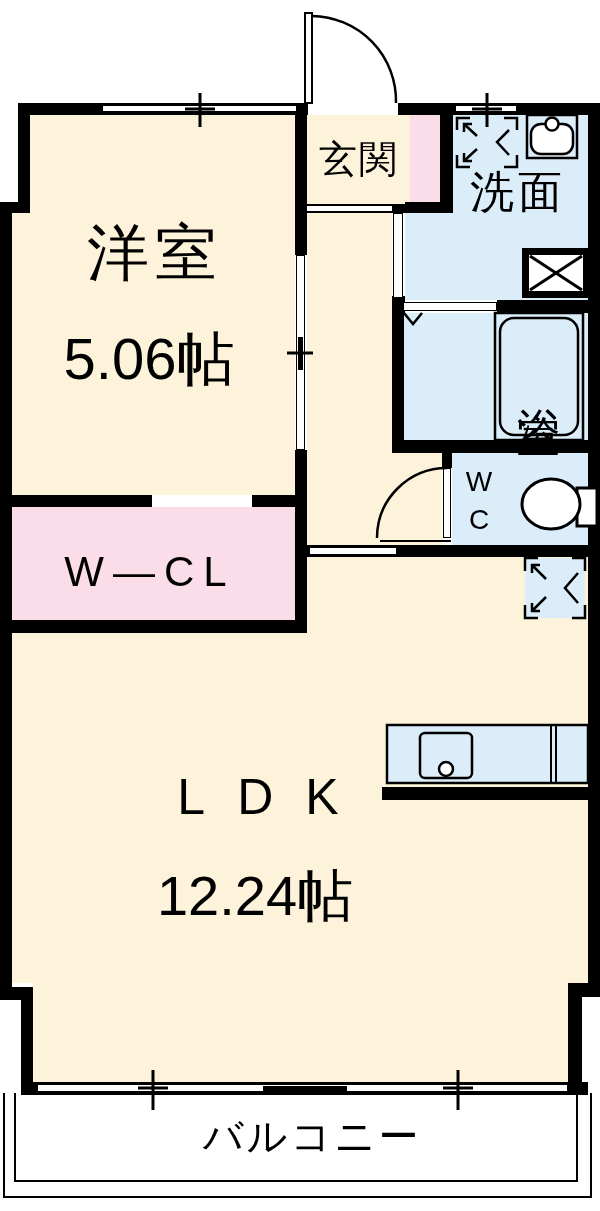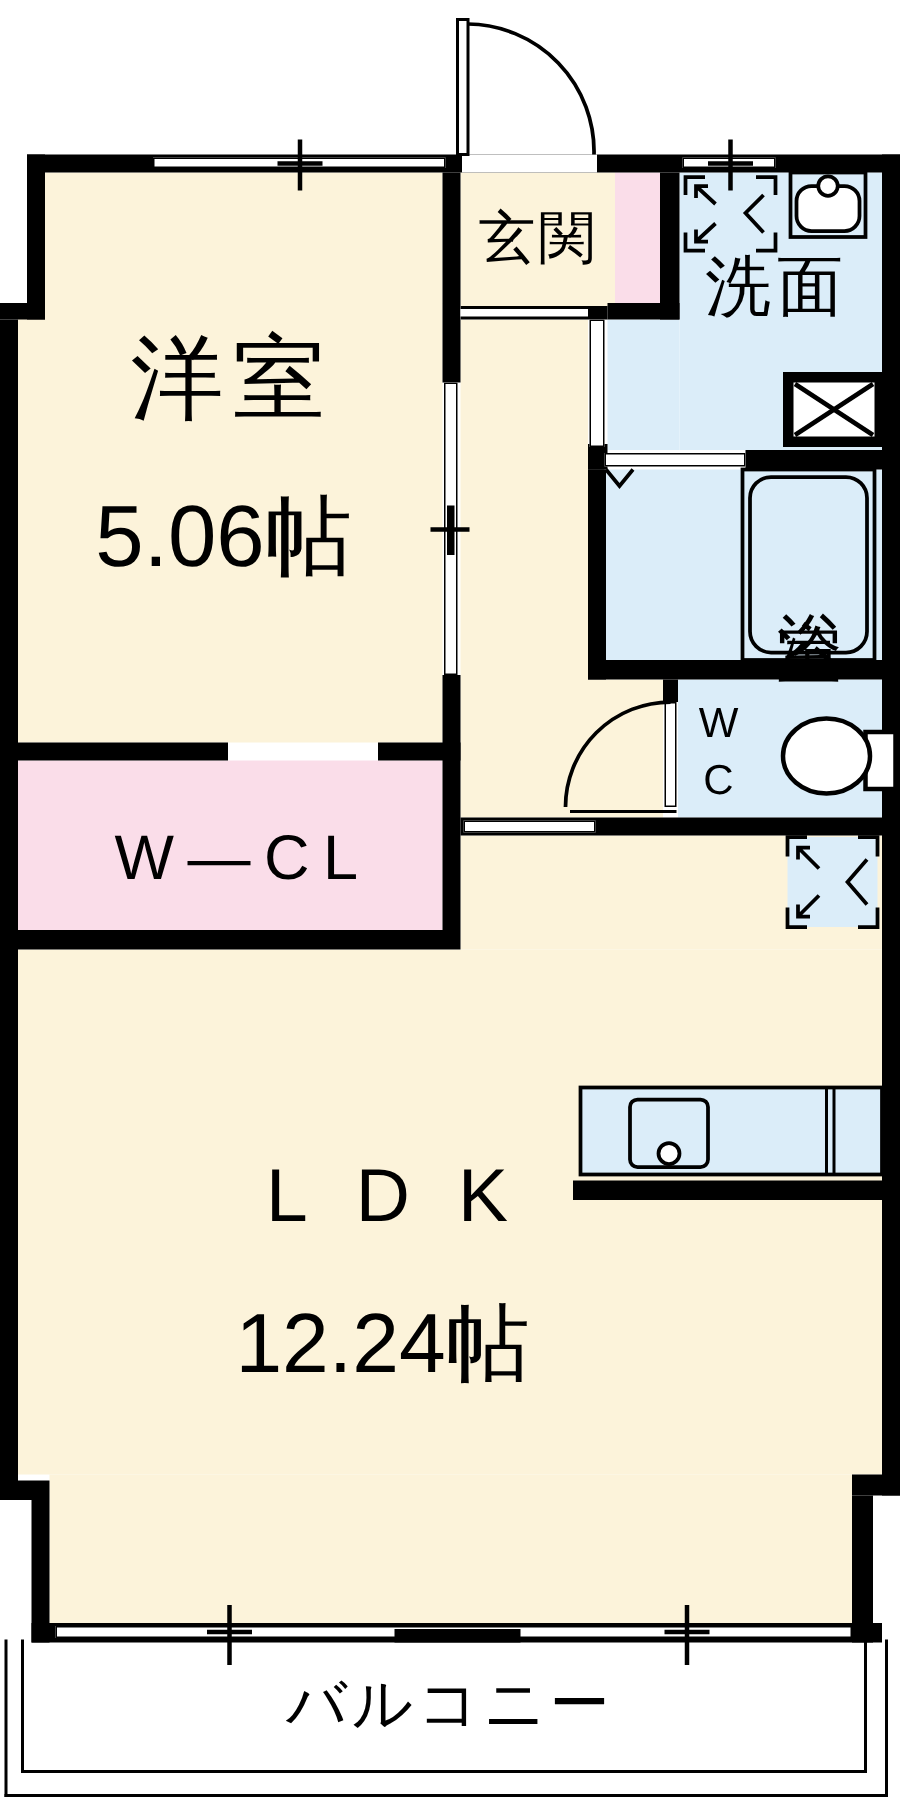--- a/index.html
+++ b/index.html
@@ -149,16 +149,16 @@
     <line x1="556" y1="725" x2="556" y2="783" stroke-width="2"></line>
   </g>
 </svg>
 
 <div class="label" style="left:155px;top:253px;font-size:62px;letter-spacing:6px;">洋室</div>
 <div class="label" style="left:149px;top:359px;font-size:58px;">5.06帖</div>
 <div class="label" style="left:359px;top:160px;font-size:38px;letter-spacing:2px;">玄関</div>
 <div class="label" style="left:518px;top:192px;font-size:44px;letter-spacing:4px;">洗面</div>
 <div class="label" style="left:539px;top:378px;font-size:43px;writing-mode:vertical-rl;letter-spacing:4px;">浴室</div>
 <div class="label" style="left:479px;top:501px;font-size:28px;width:40px;white-space:normal;word-break:break-all;line-height:38px;">WC</div>
-<div class="label" style="left:162px;top:572px;font-size:42px;letter-spacing:9px;">W—CL</div>
+<div class="label" style="left:150px;top:572px;font-size:42px;letter-spacing:9px;">W—CL</div>
 <div class="label" style="left:258px;top:797px;font-size:50px;letter-spacing:32px;padding-left:32px;">LDK</div>
 <div class="label" style="left:255px;top:896px;font-size:56px;">12.24帖</div>
-<div class="label" style="left:300px;top:1136px;font-size:40px;letter-spacing:3px;">バルコニー</div>
+<div class="label" style="left:312px;top:1136px;font-size:40px;letter-spacing:3px;">バルコニー</div>
 
 </body></html>

